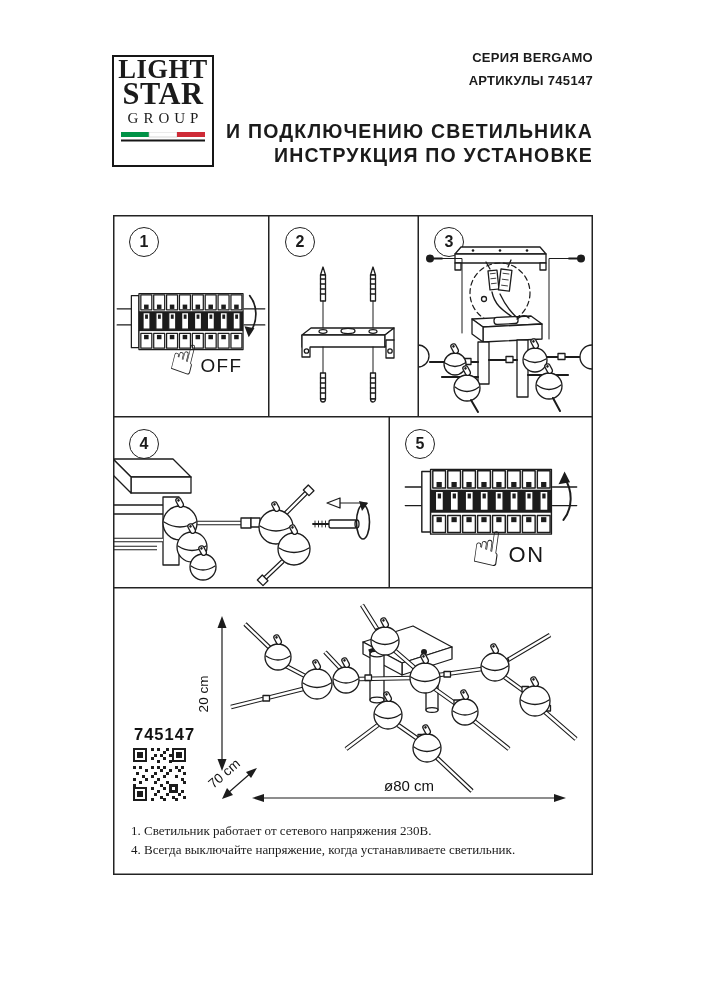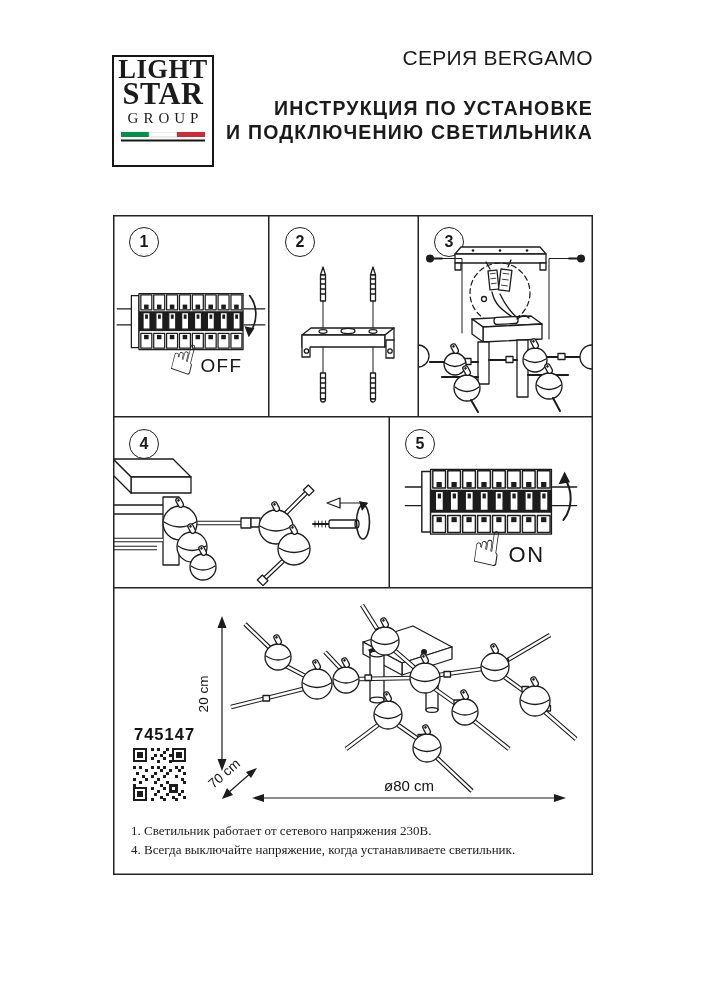--- a/index.html
+++ b/index.html
@@ -10,21 +10,21 @@
   
   .logo{left:112px;top:55px;width:102px;height:112px;border:2.5px solid #161616;
         box-sizing:border-box;text-align:center;background:#fff;}
   .logo-light{font:700 28px "Liberation Serif",serif;line-height:23px;letter-spacing:.5px;transform:scaleX(.95);}
   .logo-star{font:700 32px "Liberation Serif",serif;line-height:27px;letter-spacing:.5px;transform:scaleX(.95);}
   .logo-group{font:400 15px "Liberation Serif",serif;letter-spacing:5px;padding-left:5px;margin-top:3px;text-align:center;}
   .flag-svg{display:block;margin:5px auto 0;}
 
   
   .head-right{right:114px;top:46px;text-align:right;}
-  .head-series{font-weight:400;font-size:21px;line-height:23px;letter-spacing:.3px;}
+  .head-series{font-weight:700;font-size:13px;line-height:23px;letter-spacing:.3px;}
   .head-title{margin-top:28px;font-weight:700;font-size:19.5px;line-height:23.5px;letter-spacing:1.2px;}
 
   
   .panel{position:absolute;overflow:hidden;}
   .num{position:absolute;left:16px;top:12px;width:30px;height:30px;border:1.6px solid #222;
        border-radius:50%;display:flex;align-items:center;justify-content:center;
        font-size:16px;font-weight:600;background:#fff;box-sizing:border-box;}
 
   
   .ln{fill:none;stroke:#1c1c1c;stroke-width:1.3;stroke-linecap:round;stroke-linejoin:round;}
@@ -54,23 +54,24 @@
     <svg class="flag-svg" width="84" height="10">
       <rect x="0" y="0" width="28" height="5" fill="#009246"></rect>
       <rect x="28" y="0" width="28" height="5" stroke="#bbbbbb" stroke-width="0.6" fill="#ffffff"></rect>
       <rect x="56" y="0" width="28" height="5" fill="#ce2b37"></rect>
       <rect x="0" y="7.5" width="84" height="2" fill="#161616"></rect>
     </svg>
   </div>
 
   <div class="abs head-right">
     <div class="head-series">СЕРИЯ BERGAMO</div>
+    <div class="head-series">АРТИКУЛЫ 745147</div>
     <div class="head-title">
+      <div>И ПОДКЛЮЧЕНИЮ СВЕТИЛЬНИКА</div>
       <div>ИНСТРУКЦИЯ ПО УСТАНОВКЕ</div>
-      <div>И ПОДКЛЮЧЕНИЮ СВЕТИЛЬНИКА</div>
     </div>
   </div>
 
   <div class="panel" style="left:113px;top:215px;width:156px;height:202px;">
     <div class="num">1</div>
     <svg class="abs" style="left:2px;top:56px;" width="152" height="106" viewBox="0 0 160 112">
       <defs>
         <g id="bmod">
           <rect class="w" x="0.8" y="1.2" width="11.6" height="15.8"></rect>
           <rect class="f" x="4.2" y="11.5" width="4.8" height="4.6"></rect>

